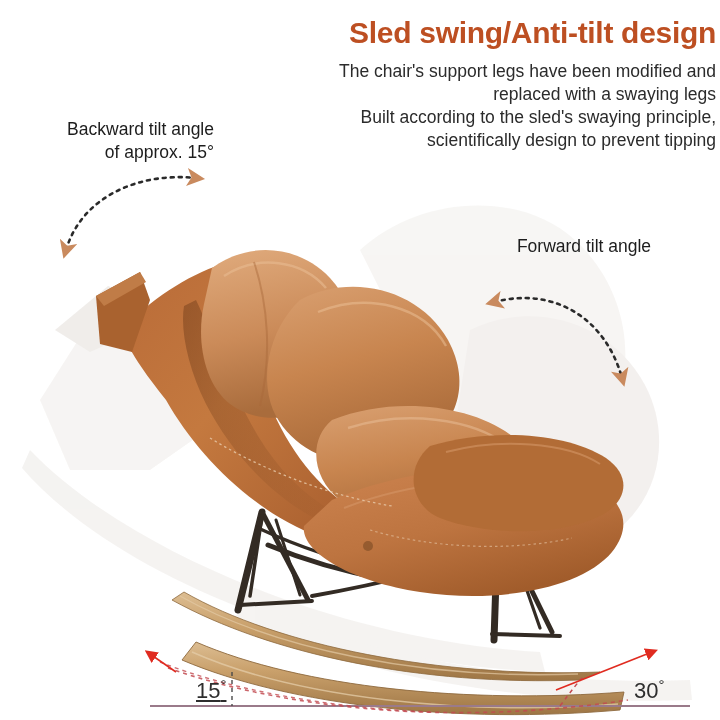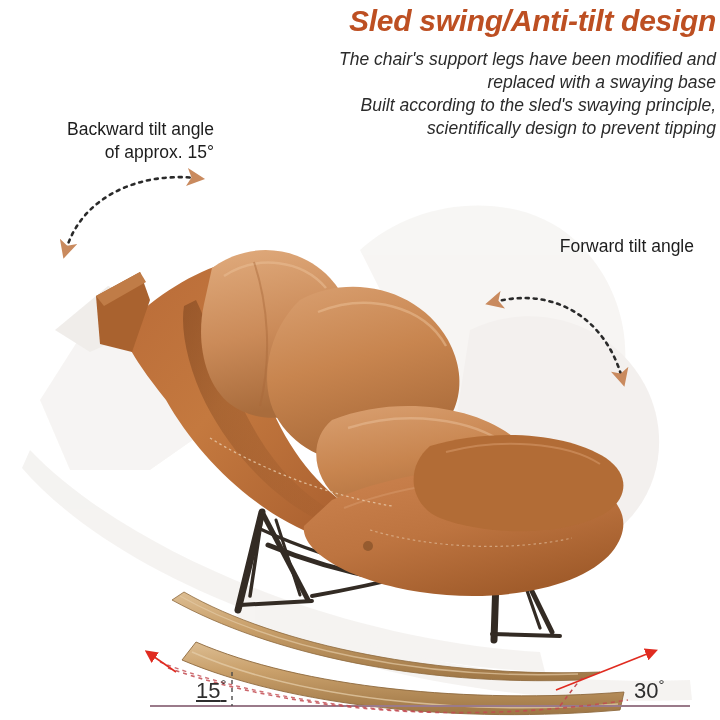--- a/index.html
+++ b/index.html
@@ -11,25 +11,24 @@
   }
   #stage {
     position: relative;
     width: 720px; height: 720px;
     background: #ffffff;
   }
 
   
   #header-block {
     position: absolute;
-    top: 2px; right: 4px;
+    top: 14px; right: 4px;
     width: 540px;
     text-align: right;
     z-index: 40;
-    font-style: italic;
   }
   #title {
     font-size: 30px;
     font-weight: bold;
     color: #bd4f22;
     letter-spacing: -0.3px;
     line-height: 38px;
     white-space: nowrap;
   }
   #subtitle {
@@ -43,21 +42,21 @@
 
   
   .annot {
     position: absolute;
     font-size: 17.5px;
     line-height: 23px;
     color: #1d1d1d;
     z-index: 40;
   }
   #annot-backward { left: -2px; top: 118px; width: 216px; text-align: right; }
-  #annot-forward  { left: 474px; top: 235px; width: 220px; text-align: right; }
+  #annot-forward  { left: 474px; top: 235px; width: 220px; text-align: center; }
 
   
   .svg-layer {
     position: absolute; left: 0; top: 0;
     width: 720px; height: 720px;
     pointer-events: none;
   }
   #art-layer   { z-index: 10; }
   #arrow-layer { z-index: 35; }
 
@@ -223,21 +222,21 @@
     <path d="M176 672 L150 654" stroke="#e02b20" stroke-width="1.6" marker-end="url(#headRed)" fill="none"></path>
 
     <path d="M560 706 C572 690, 578 682, 584 676" fill="none" stroke="#c24a50" stroke-width="1.5" stroke-dasharray="4 4"></path>
     <path d="M556 690 L652 652" stroke="#e02b20" stroke-width="1.6" marker-end="url(#headRed)" fill="none"></path>
   </svg>
 
   <div id="header-block">
     <div id="title">Sled swing/Anti-tilt design</div>
     <div id="subtitle">
       <div>The chair's support legs have been modified and</div>
-      <div>replaced with a swaying base</div>
+      <div>replaced with a swaying legs</div>
       <div>Built according to the sled's swaying principle,</div>
       <div>scientifically design to prevent tipping</div>
     </div>
   </div>
 
   <div class="annot" id="annot-backward">
     <div>Backward tilt angle</div>
     <div>of approx. 15°</div>
   </div>
 

